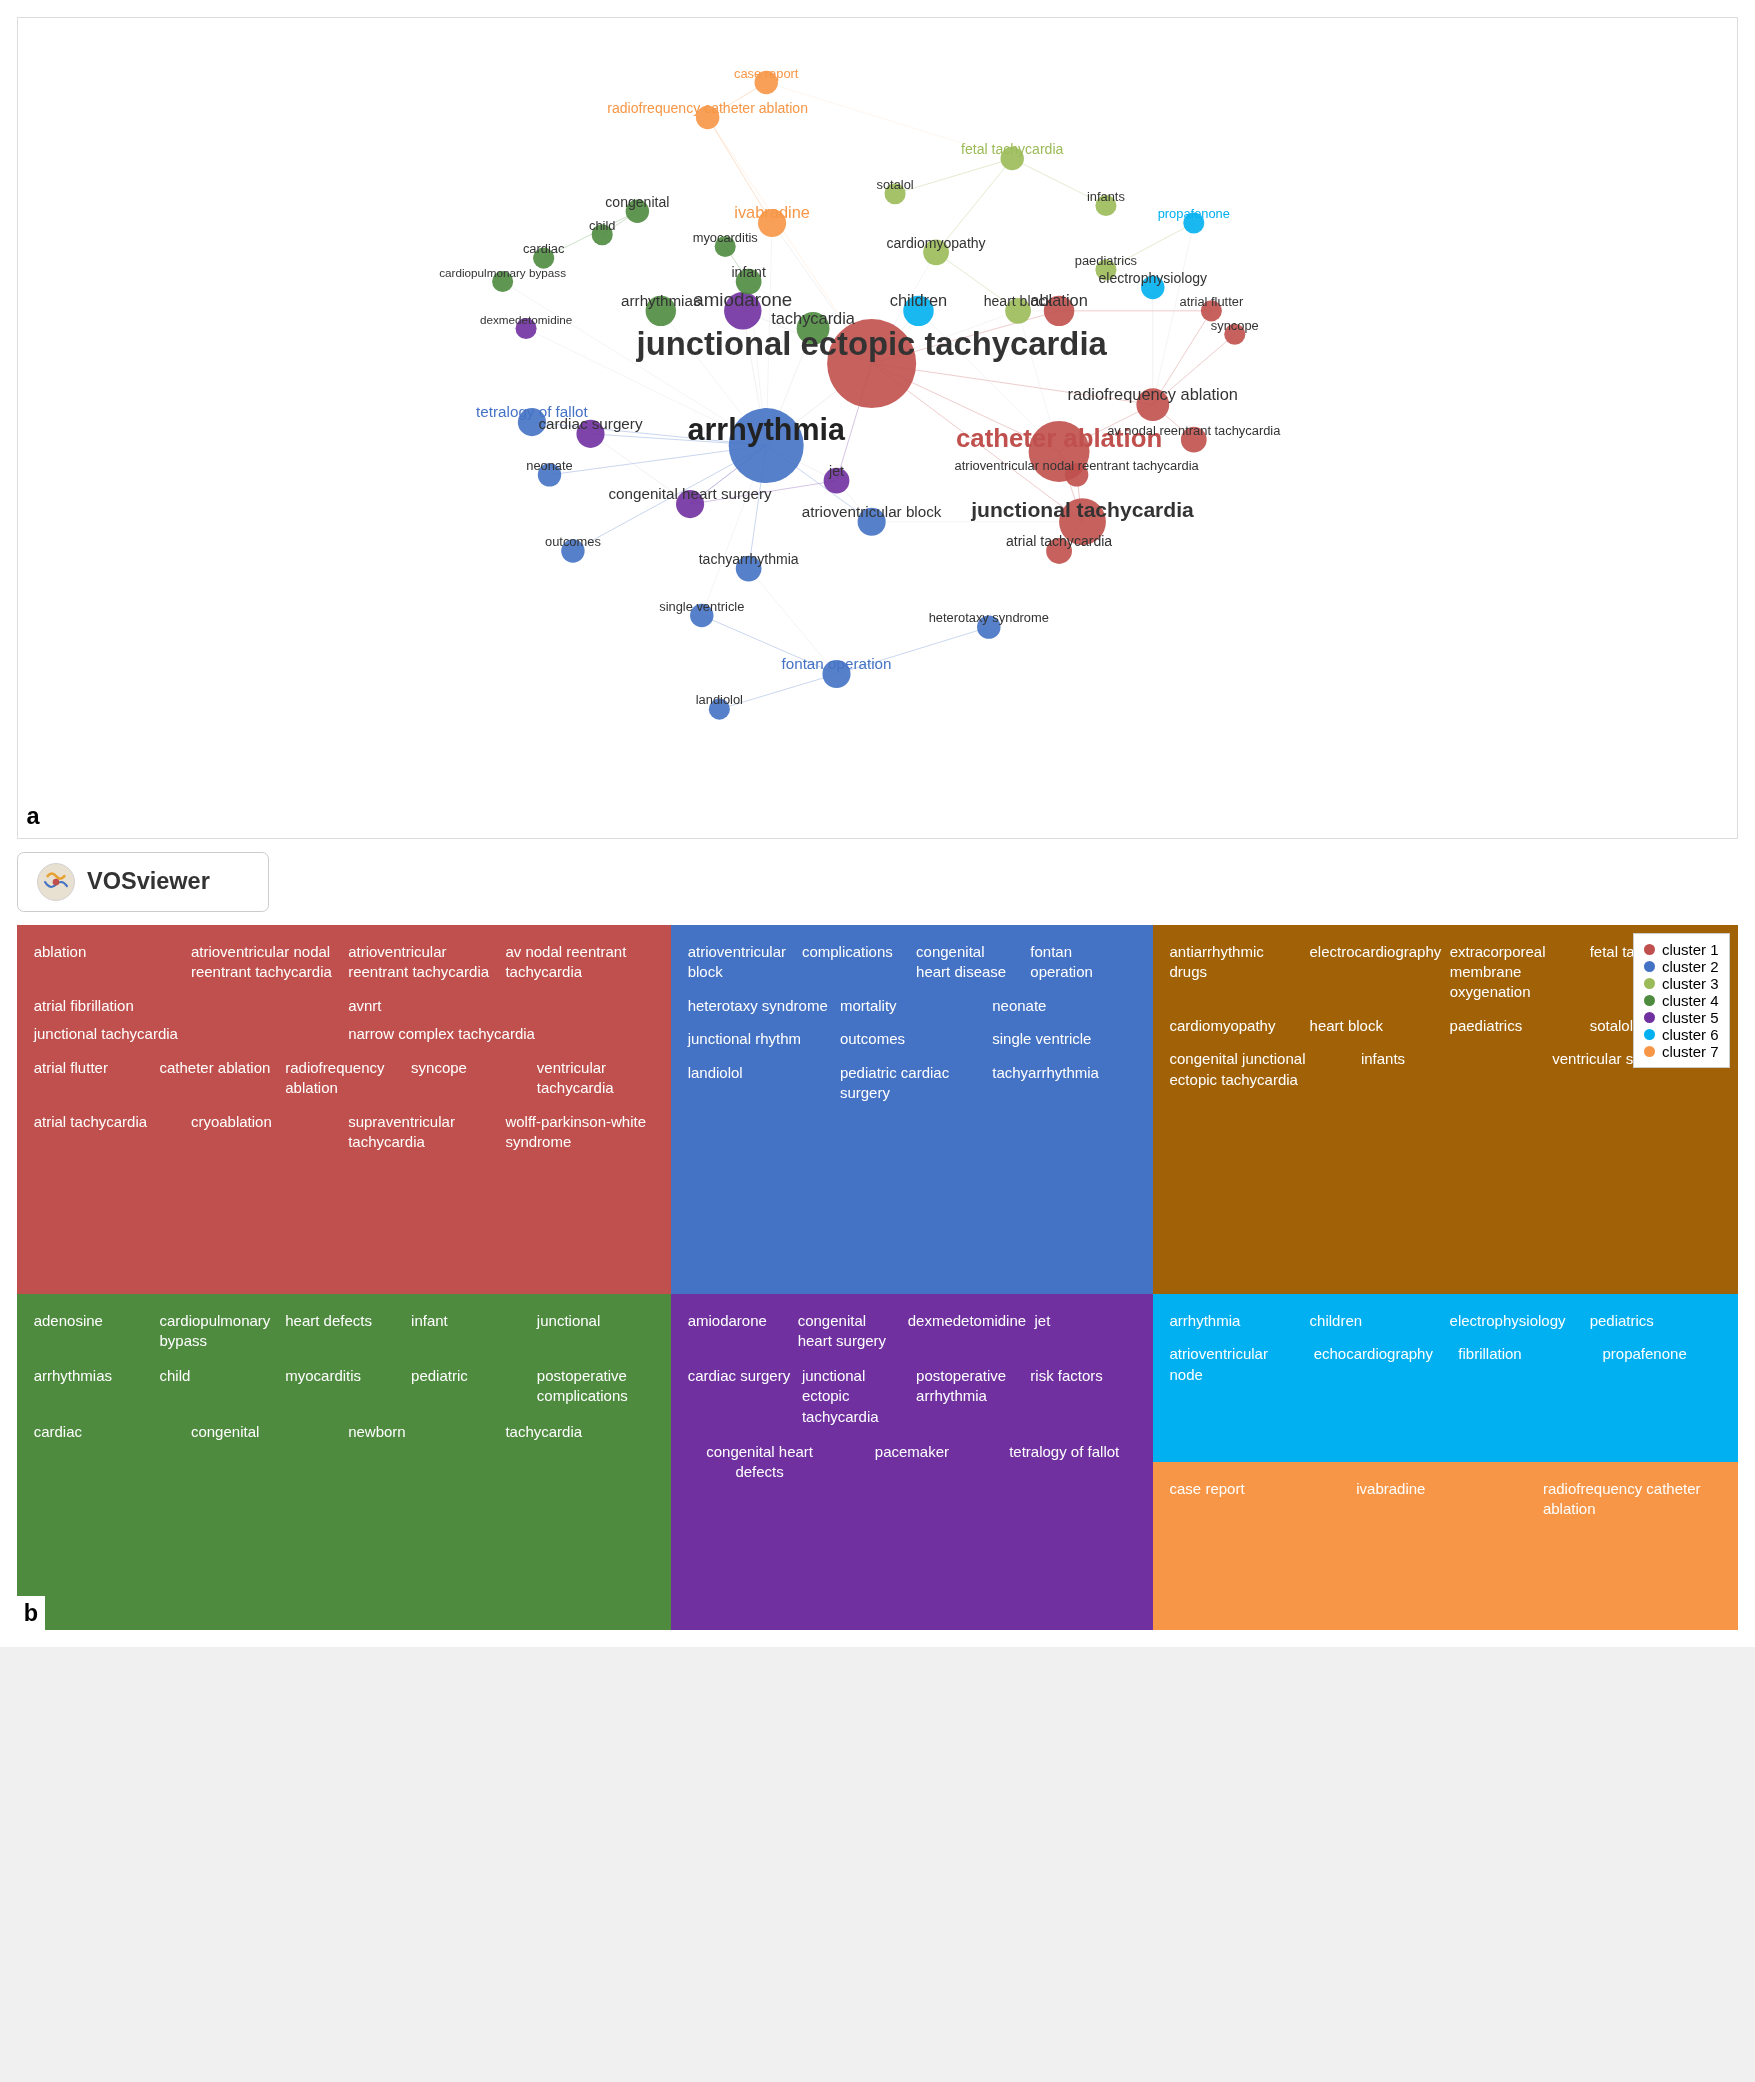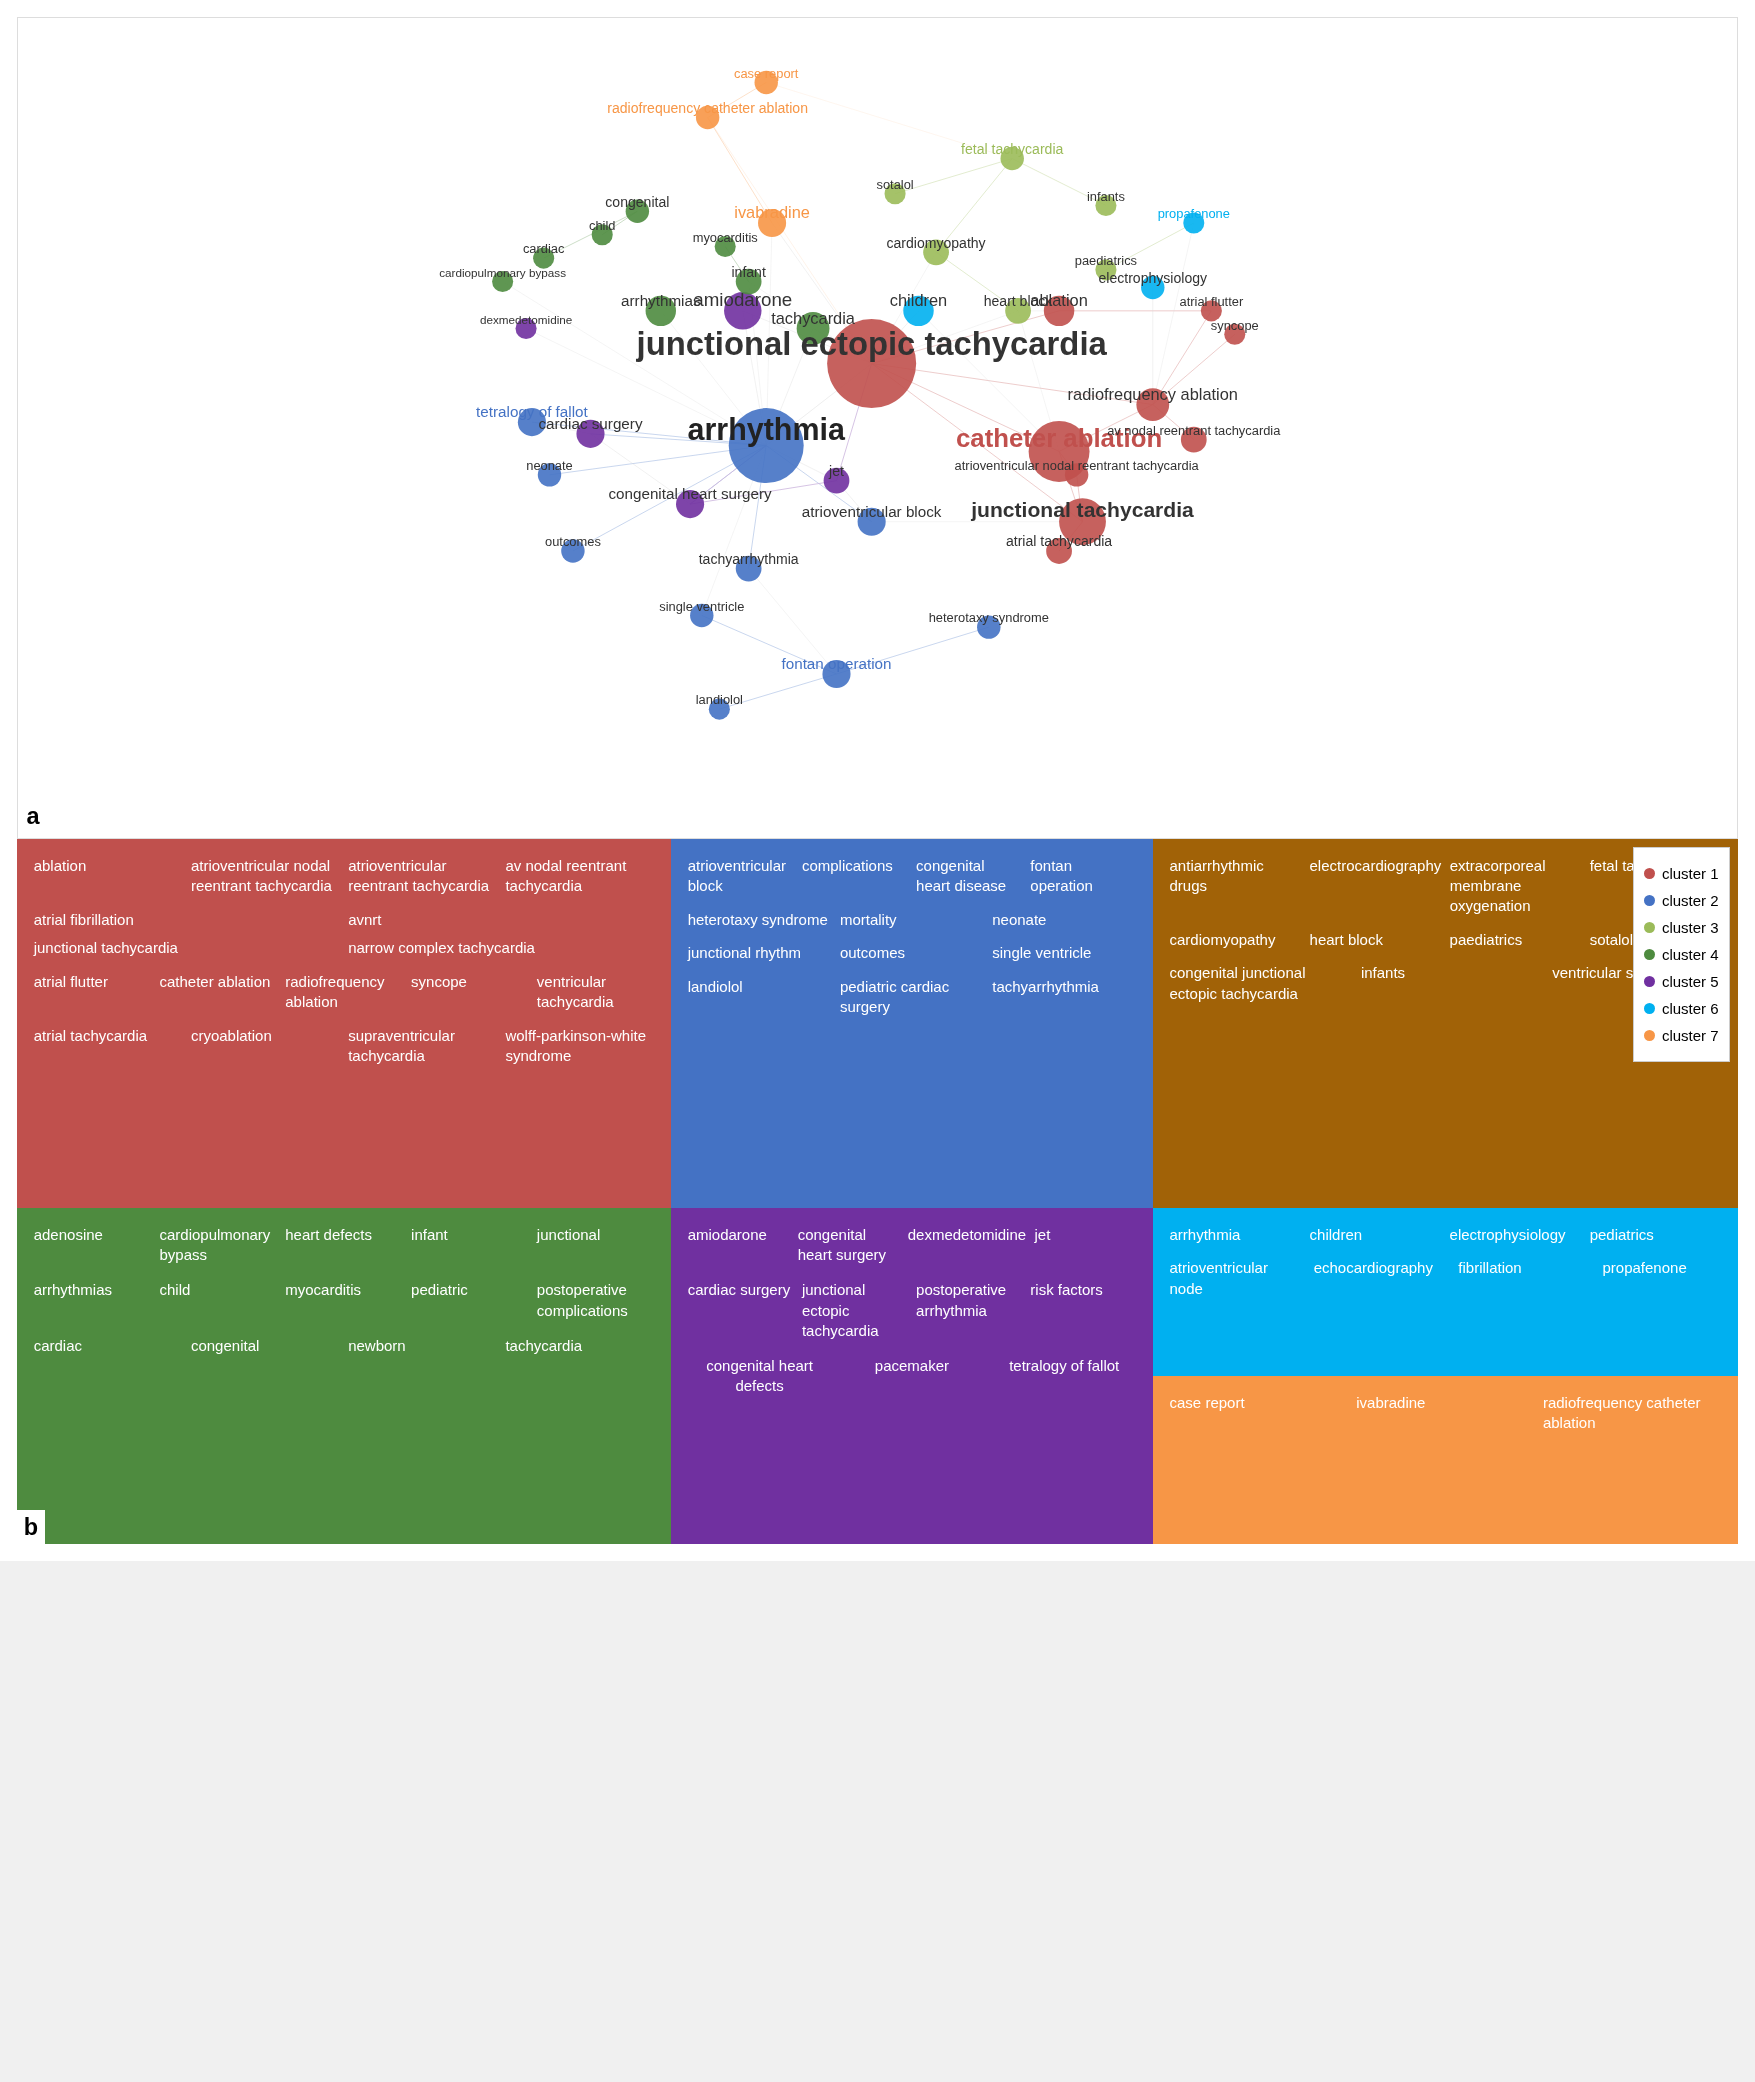--- a/index.html
+++ b/index.html
@@ -71,21 +71,21 @@
       border: 0.8px solid #ccc;
       padding: 6.7px 10px;
       font-size: 15px;
       z-index: 10;
     }
 
     .legend-item {
       display: flex;
       align-items: center;
       gap: 6.7px;
-      margin: 10px 0;
+      margin: 0 0;
     }
 
     .legend-dot {
       width: 11.7px;
       height: 11.7px;
       border-radius: 50%;
     }
 
     .cluster-row-top {
       display: flex;
@@ -328,20 +328,29 @@
       <text x="390" y="586" text-anchor="middle" font-size="11" fill="#333">landiolol</text>
       <text x="430" y="51" text-anchor="middle" font-size="11" fill="#f79646">case report</text>
       <text x="380" y="81" text-anchor="middle" font-size="12" fill="#f79646">radiofrequency catheter ablation</text>
       <text x="205" y="221" text-anchor="middle" font-size="10" fill="#333">cardiopulmonary bypass</text>
       <text x="225" y="261" text-anchor="middle" font-size="10" fill="#333">dexmedetomidine</text>
     </svg>
 
     <div class="figure-label-a">a</div>
   </div>
 
+  <div class="vosviewer-bar">
+    <svg class="vos-icon" viewBox="0 0 50 50" xmlns="http://www.w3.org/2000/svg">
+      <circle cx="25" cy="25" r="22" fill="#e8e0d0" stroke="#ccc" stroke-width="1"></circle>
+      <path d="M15 18 Q20 12 25 18 Q30 24 35 18" stroke="#e8a030" stroke-width="3" fill="none" stroke-linecap="round"></path>
+      <path d="M12 25 Q18 35 25 28 Q32 21 38 30" stroke="#4472c4" stroke-width="2.5" fill="none" stroke-linecap="round"></path>
+      <circle cx="25" cy="25" r="4" fill="#c0504d"></circle>
+    </svg>
+    <span class="vos-text">VOSviewer</span>
+  </div>
 
   <div style="position:relative;">
 
     <div class="cluster-legend">
       <div class="legend-item">
         <div class="legend-dot" style="background:#c0504d;"></div>
         <span>cluster 1</span>
       </div>
       <div class="legend-item">
         <div class="legend-dot" style="background:#4472c4;"></div>

